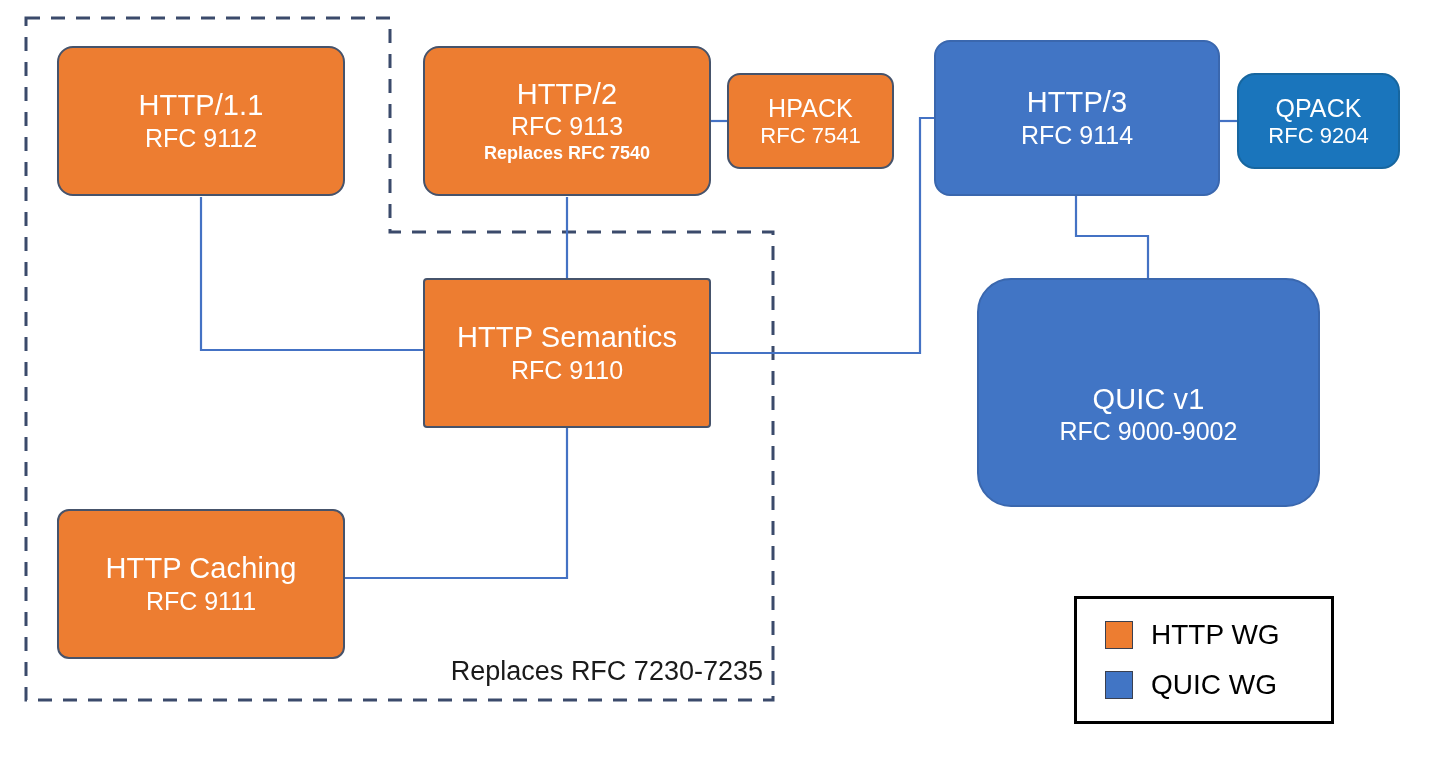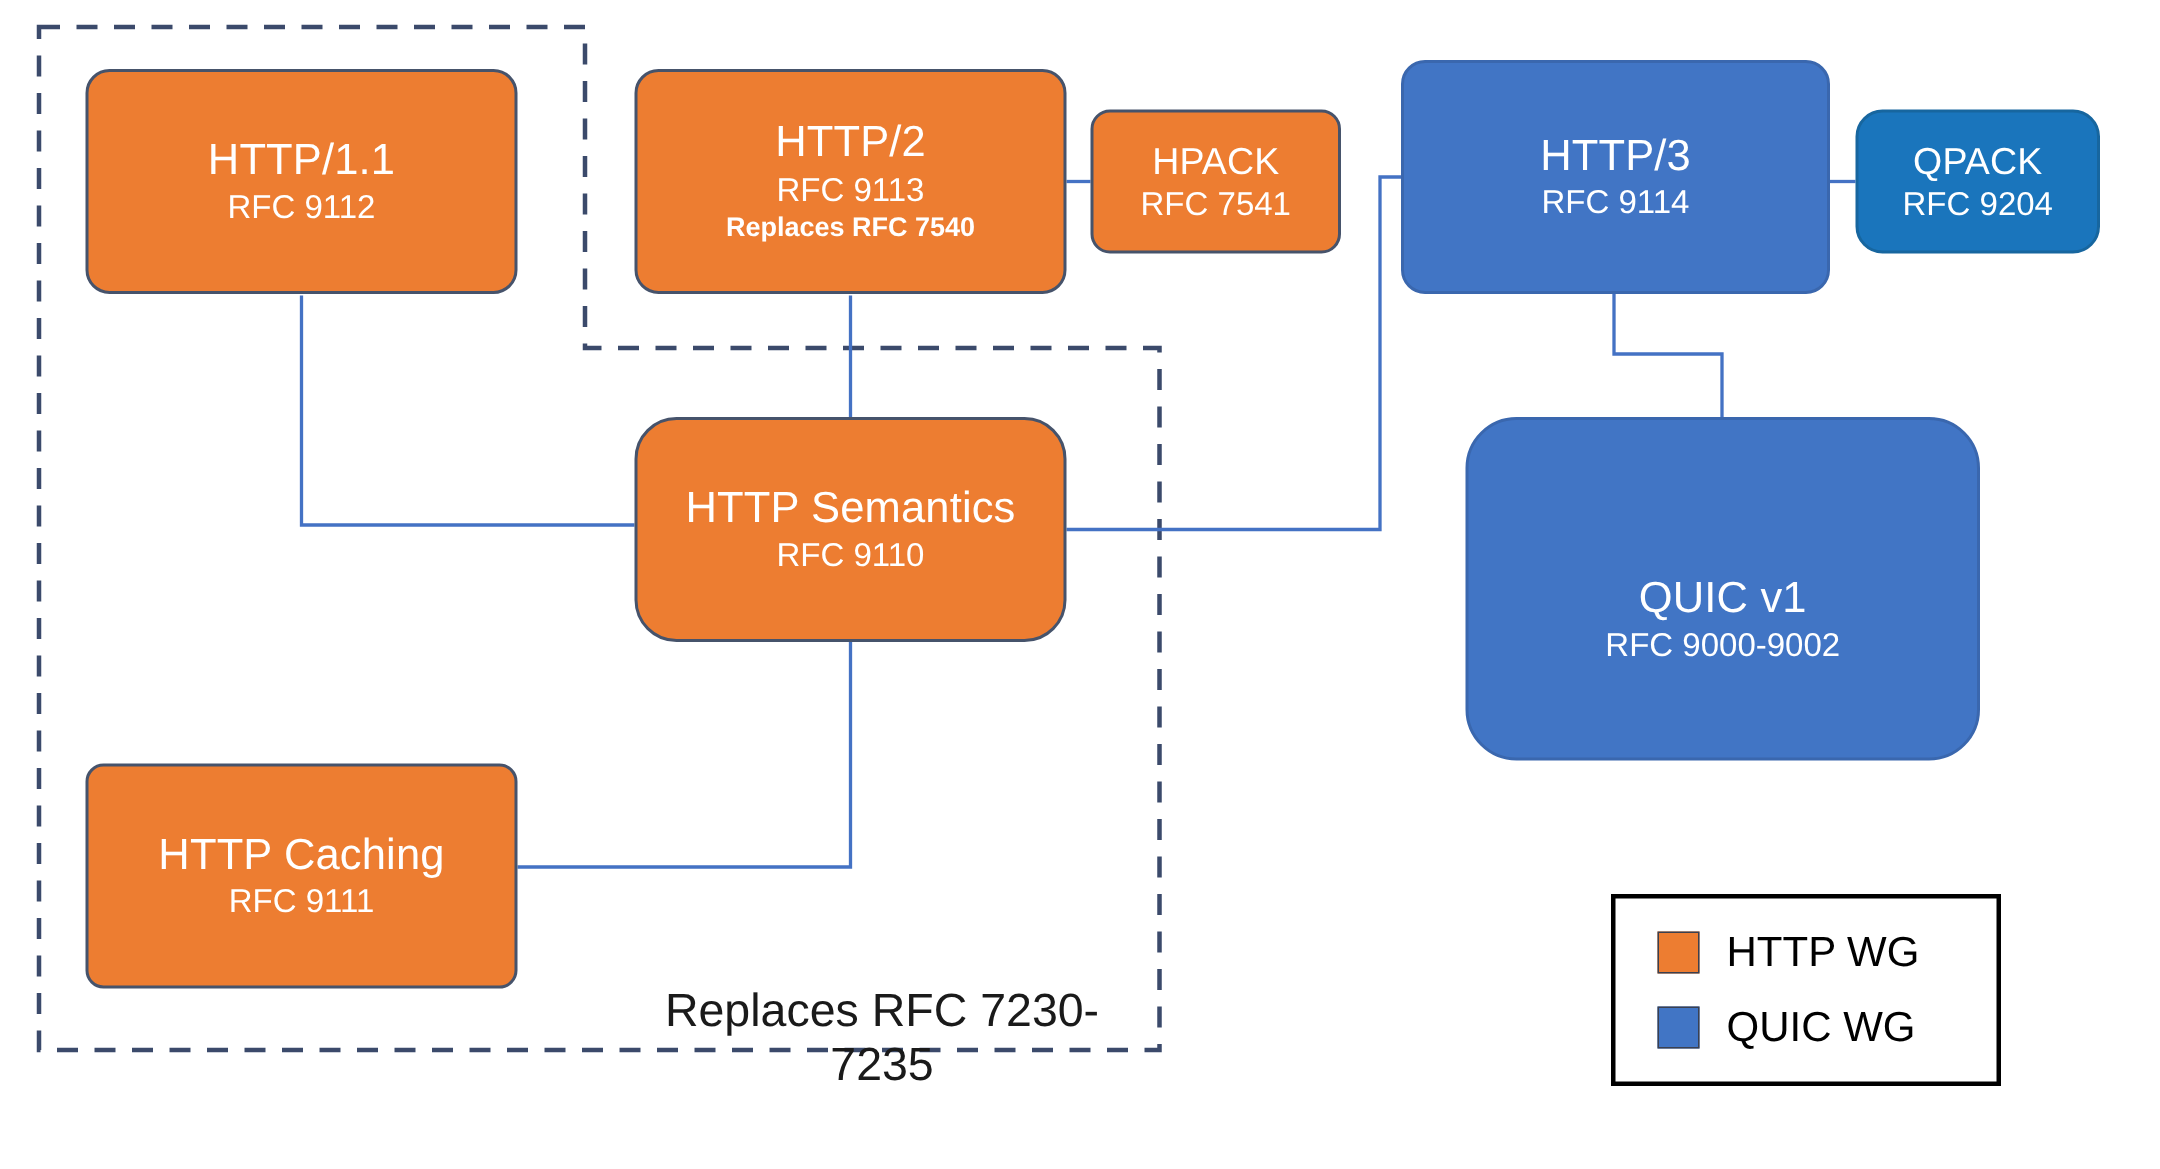--- a/index.html
+++ b/index.html
@@ -52,50 +52,50 @@
   }
   .node.blue-dark {
     background: #1A75BC;
     border-color: #17669f;
   }
   .node .title {
     font-size: 29px;
     letter-spacing: 0.1px;
   }
   .node .sub {
-    font-size: 22px;
+    font-size: 25px;
     margin-top: 3px;
   }
   .node .sub2 {
     font-size: 18px;
     margin-top: 4px;
     font-weight: bold;
   }
   .node.small .title { font-size: 25px; }
   .node.small .sub   { font-size: 22px; margin-top: 2px; }
 
   
   #node-http11      { left: 57px;  top: 46px;  width: 288px; height: 150px; border-radius: 16px; }
   #node-http2       { left: 423px; top: 46px;  width: 288px; height: 150px; border-radius: 16px; }
   #node-hpack       { left: 727px; top: 73px;  width: 167px; height: 96px;  border-radius: 13px; }
   #node-http3       { left: 934px; top: 40px;  width: 286px; height: 156px; border-radius: 16px; }
   #node-qpack       { left: 1237px;top: 73px;  width: 163px; height: 96px;  border-radius: 18px; }
-  #node-semantics   { left: 423px; top: 278px; width: 288px; height: 150px; border-radius: 28px; }
+  #node-semantics   { left: 423px; top: 278px; width: 288px; height: 150px; border-radius: 4px; }
   #node-quic        { left: 977px; top: 278px; width: 343px; height: 229px; border-radius: 34px;
                       justify-content: flex-start; padding-top: 104px; }
   #node-caching     { left: 57px;  top: 509px; width: 288px; height: 150px; border-radius: 12px; }
 
   
   #replaces-label {
     position: absolute;
     left: 413px;
     top: 656px;
     width: 350px;
-    text-align: center;
-    font-size: 31px;
+    text-align: right;
+    font-size: 27px;
     color: #1a1a1a;
     z-index: 2;
   }
 
   
   #legend {
     position: absolute;
     left: 1074px;
     top: 596px;
     width: 260px;

